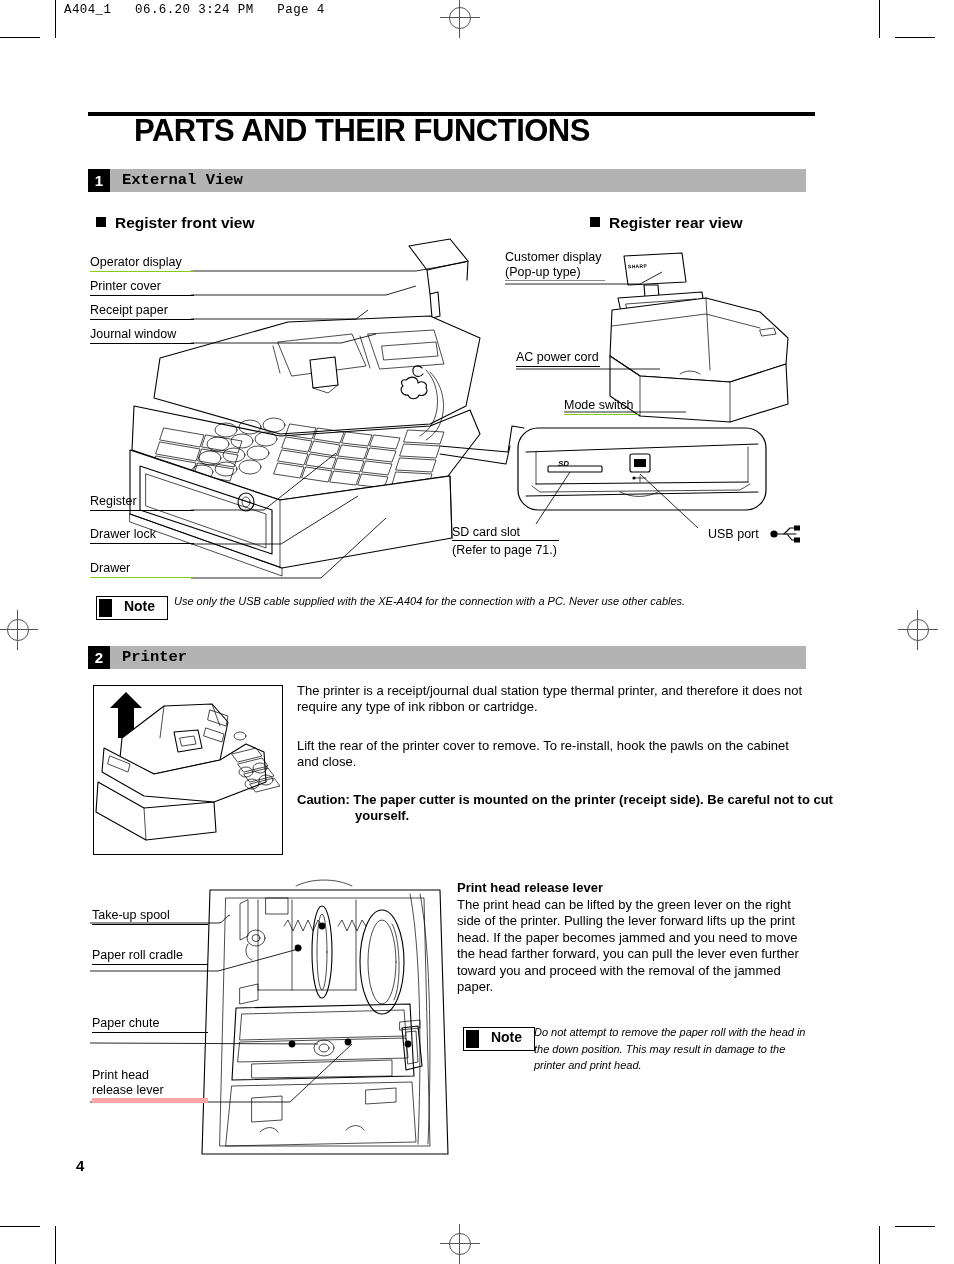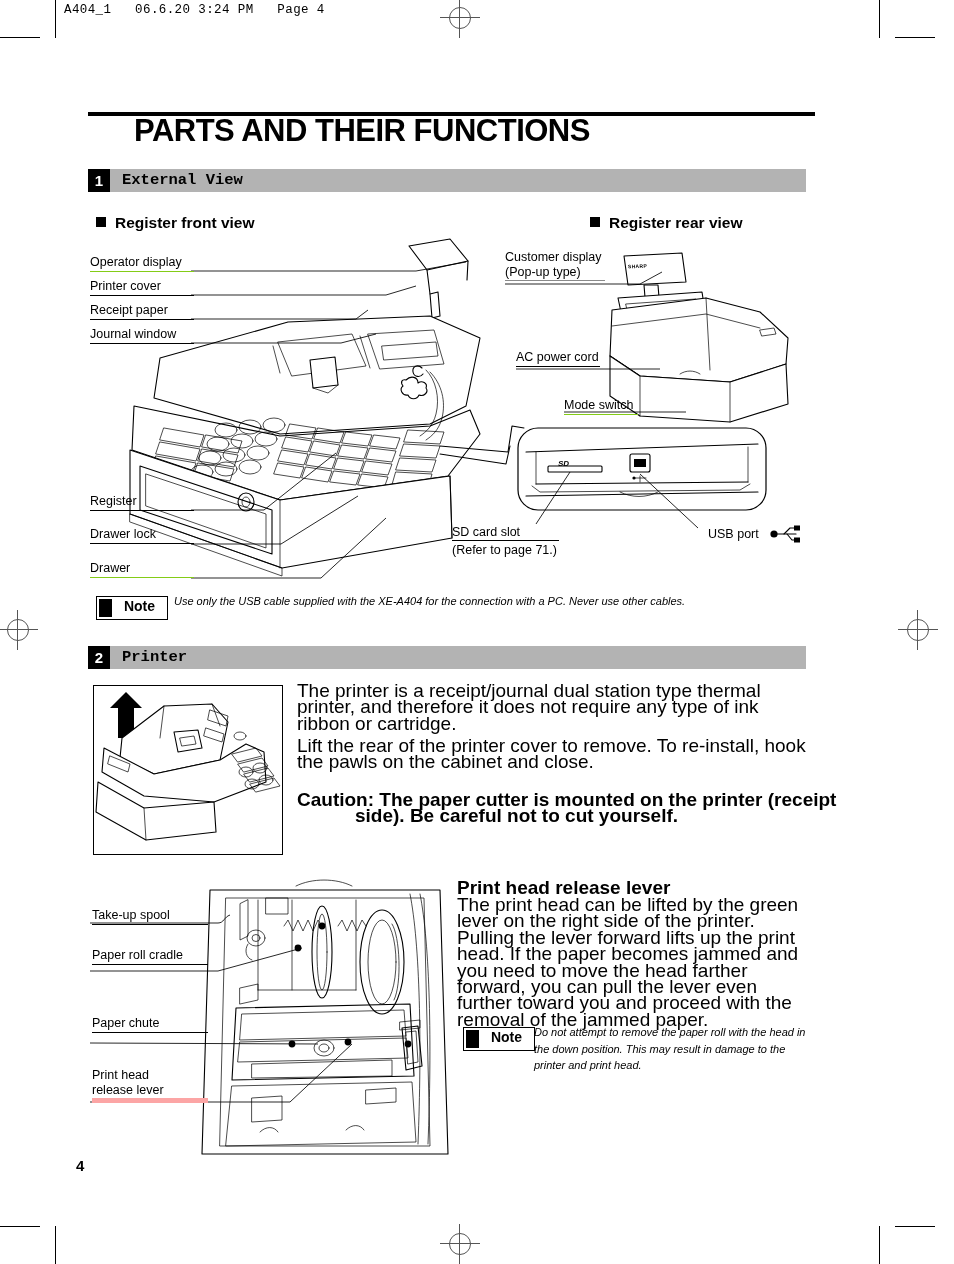--- a/index.html
+++ b/index.html
@@ -34,21 +34,21 @@
   .callout.ul{border-bottom:1px solid #000;}
   .callout.ulg{border-bottom:1px solid #84cc16;}
   .callout2{position:absolute;font-size:12.5px;line-height:15px;white-space:nowrap;}
   
   .notebox{position:absolute;width:70px;height:22px;border:1.6px solid #000;background:#fff;}
   .notebox .blk{position:absolute;left:2px;top:2px;width:13px;bottom:2px;background:#000;}
   .notebox .txt{position:absolute;left:17px;top:0;right:2px;height:100%;line-height:19px;
                 font-size:14px;font-weight:bold;text-align:center;}
   .notetext{position:absolute;font-size:11px;line-height:16.5px;font-style:italic;}
   
-  .body{position:absolute;font-size:19px;line-height:16.4px;}
+  .body{position:absolute;font-size:13px;line-height:16.4px;}
   .body.b{font-weight:bold;}
   .hang{padding-left:58px;text-indent:-58px;}
   
   .pageno{position:absolute;left:76px;top:1157px;font-size:15px;font-weight:bold;}
   
   svg{display:block;overflow:visible;}
   .ln{fill:none;stroke:#000;stroke-width:1.1;stroke-linejoin:round;stroke-linecap:round;}
   .ln-t{fill:none;stroke:#000;stroke-width:.7;stroke-linejoin:round;stroke-linecap:round;}
   .ln-w{fill:#fff;stroke:#000;stroke-width:1.1;stroke-linejoin:round;stroke-linecap:round;}
   .ln-wt{fill:#fff;stroke:#000;stroke-width:.7;stroke-linejoin:round;stroke-linecap:round;}

